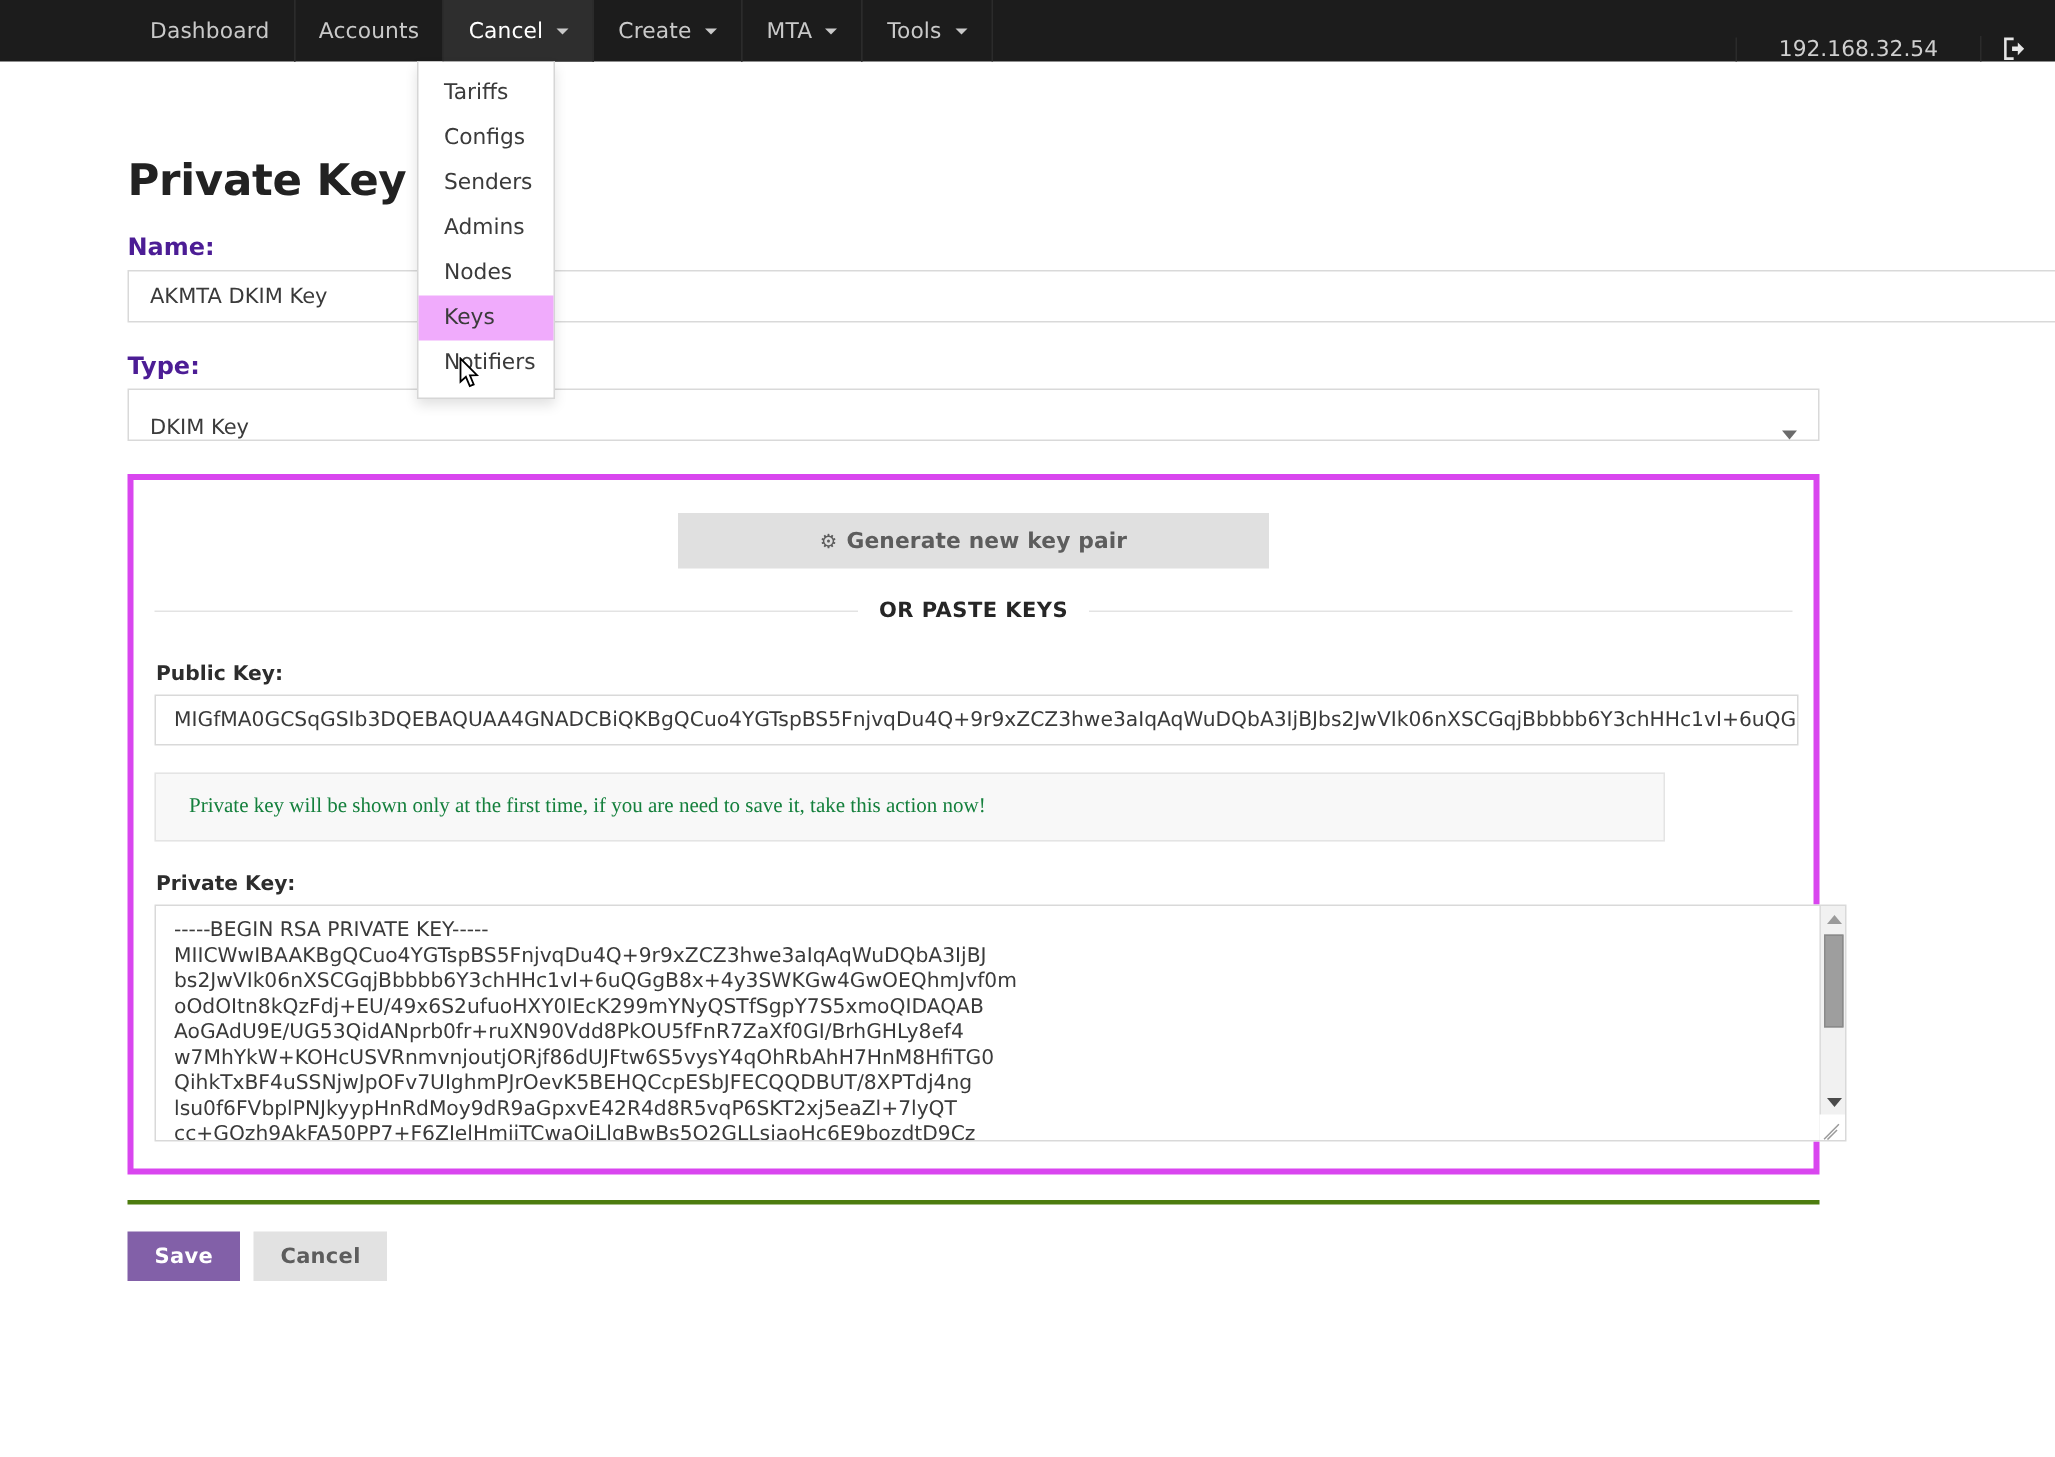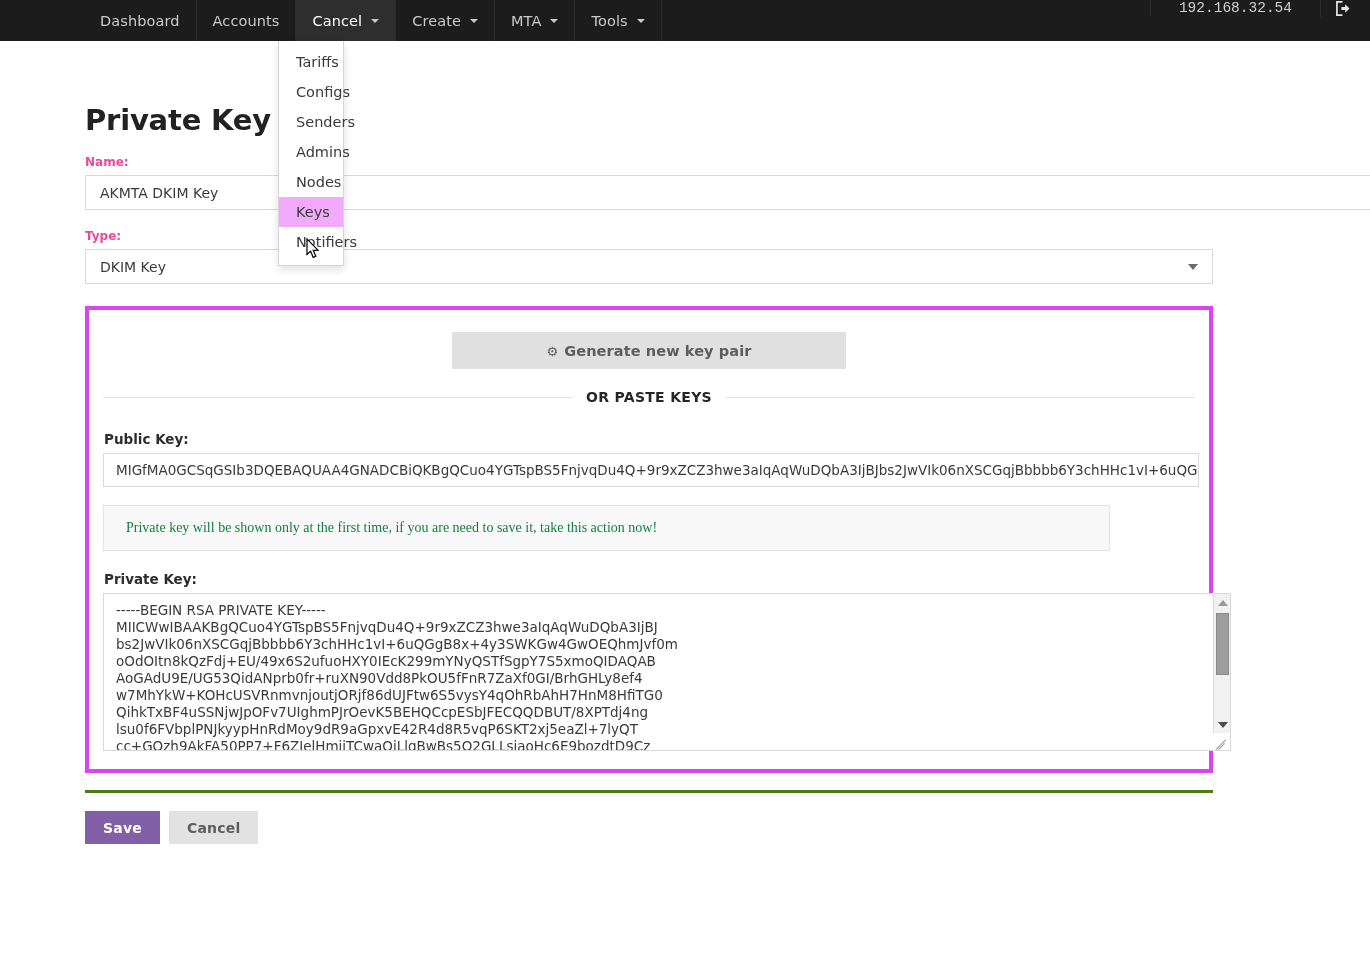--- a/index.html
+++ b/index.html
@@ -42,22 +42,21 @@
     margin-left: 9px;
     width: 0; height: 0;
     border-left: 4px solid transparent;
     border-right: 4px solid transparent;
     border-top: 4px solid #c9c9c9;
     display: inline-block;
   }
   .nav-right {
     margin-left: auto;
     display: flex;
-    align-items: flex-start;
-    font-family: Liberation Mono, monospace;
+    align-items: flex-end;
   }
   .nav-ip {
     display: flex; align-items: center;
     padding: 0 28px;
     color: #cfcfcf;
     font-size: 14.5px;
     border-left: 1px solid #2b2b2b;
   }
   .nav-logout {
     display: flex; align-items: center;
@@ -66,21 +65,21 @@
     border-left: 1px solid #2b2b2b;
     cursor: pointer;
   }
   .nav-logout svg { display: block; }
 
   
   .dropdown {
     position: absolute;
     top: 41px;
     left: 278px;
-    width: 66px;
+    width: 92px;
     background: #ffffff;
     border: 1px solid #d6d6d6;
     border-top: none;
     box-shadow: 0 4px 8px rgba(0,0,0,.12);
     padding: 6px 0 8px 0;
     z-index: 40;
   }
   .dd-item {
     padding: 7px 0 7px 17px;
     font-size: 14.5px;
@@ -105,23 +104,23 @@
     z-index: 5;
   }
   h1.page-title {
     font-size: 29px;
     font-weight: bold;
     color: #222222;
     margin: 62px 0 18px 0;
     letter-spacing: -.2px;
   }
   .field-label {
-    font-size: 12px;
-    font-weight: bold;
-    color: #ec4899;
+    font-size: 16px;
+    font-weight: bold;
+    color: #4c1d95;
     margin: 0 0 6px 0;
   }
   .text-input {
     width: 1352px;
     height: 35px;
     border: 1px solid #d9d9d9;
     background: #ffffff;
     padding: 0 14px;
     font-size: 14px;
     color: #3a3a3a;
@@ -131,21 +130,21 @@
   }
   .select-input {
     width: 1128px;
     height: 35px;
     border: 1px solid #d9d9d9;
     background: #ffffff;
     padding: 0 14px;
     font-size: 14px;
     color: #3a3a3a;
     display: flex;
-    align-items: center;
+    align-items: flex-end;
     justify-content: space-between;
     margin-bottom: 22px;
     cursor: pointer;
     gap: 40px;
   }
   .select-caret {
     width: 0; height: 0;
     border-left: 5px solid transparent;
     border-right: 5px solid transparent;
     border-top: 6px solid #6b6b6b;

